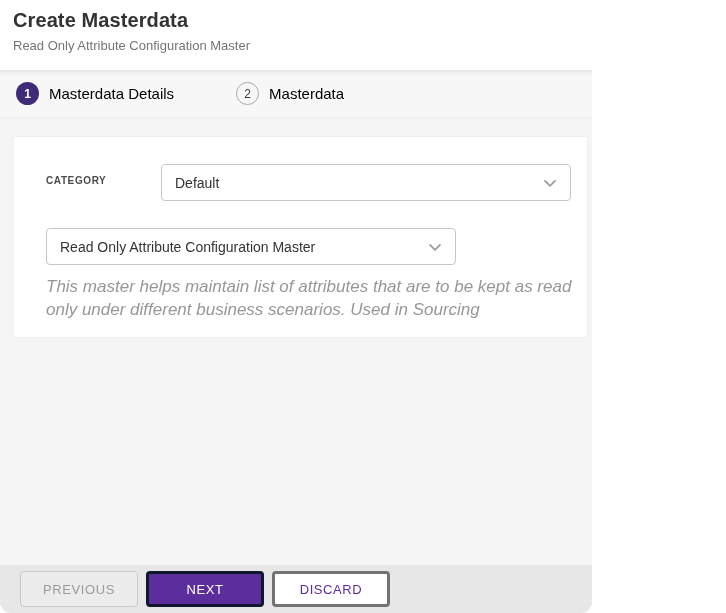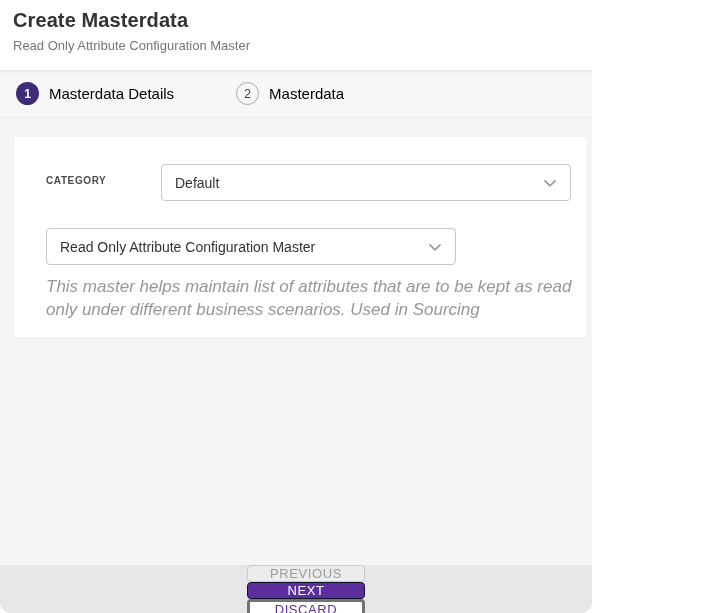--- a/index.html
+++ b/index.html
@@ -128,40 +128,39 @@
 
   
   .footer {
     position: absolute;
     left: 0; right: 0; bottom: 0;
     height: 48px;
     background: #e7e7e7;
     display: flex;
     align-items: center;
     padding-left: 20px;
-    gap: 0;
-    flex-direction: column;
+    gap: 8px;
   }
   .btn {
     width: 118px;
     height: 36px;
     border-radius: 4px;
     font-family: "Liberation Sans", sans-serif;
     font-size: 13px;
     letter-spacing: 0.6px;
     cursor: pointer;
   }
   .btn-previous {
     background: #ececec;
     border: 1px solid #c9c9c9;
     color: #9b9b9b;
   }
   .btn-next {
     background: #5c2d9c;
-    border: 1px solid #0f172a;
+    border: 3px solid #0f172a;
     color: #ffffff;
   }
   .btn-discard {
     background: #ffffff;
     border: 3px solid #737373;
     color: #5c2d9c;
   }
 </style>
 </head>
 <body>

